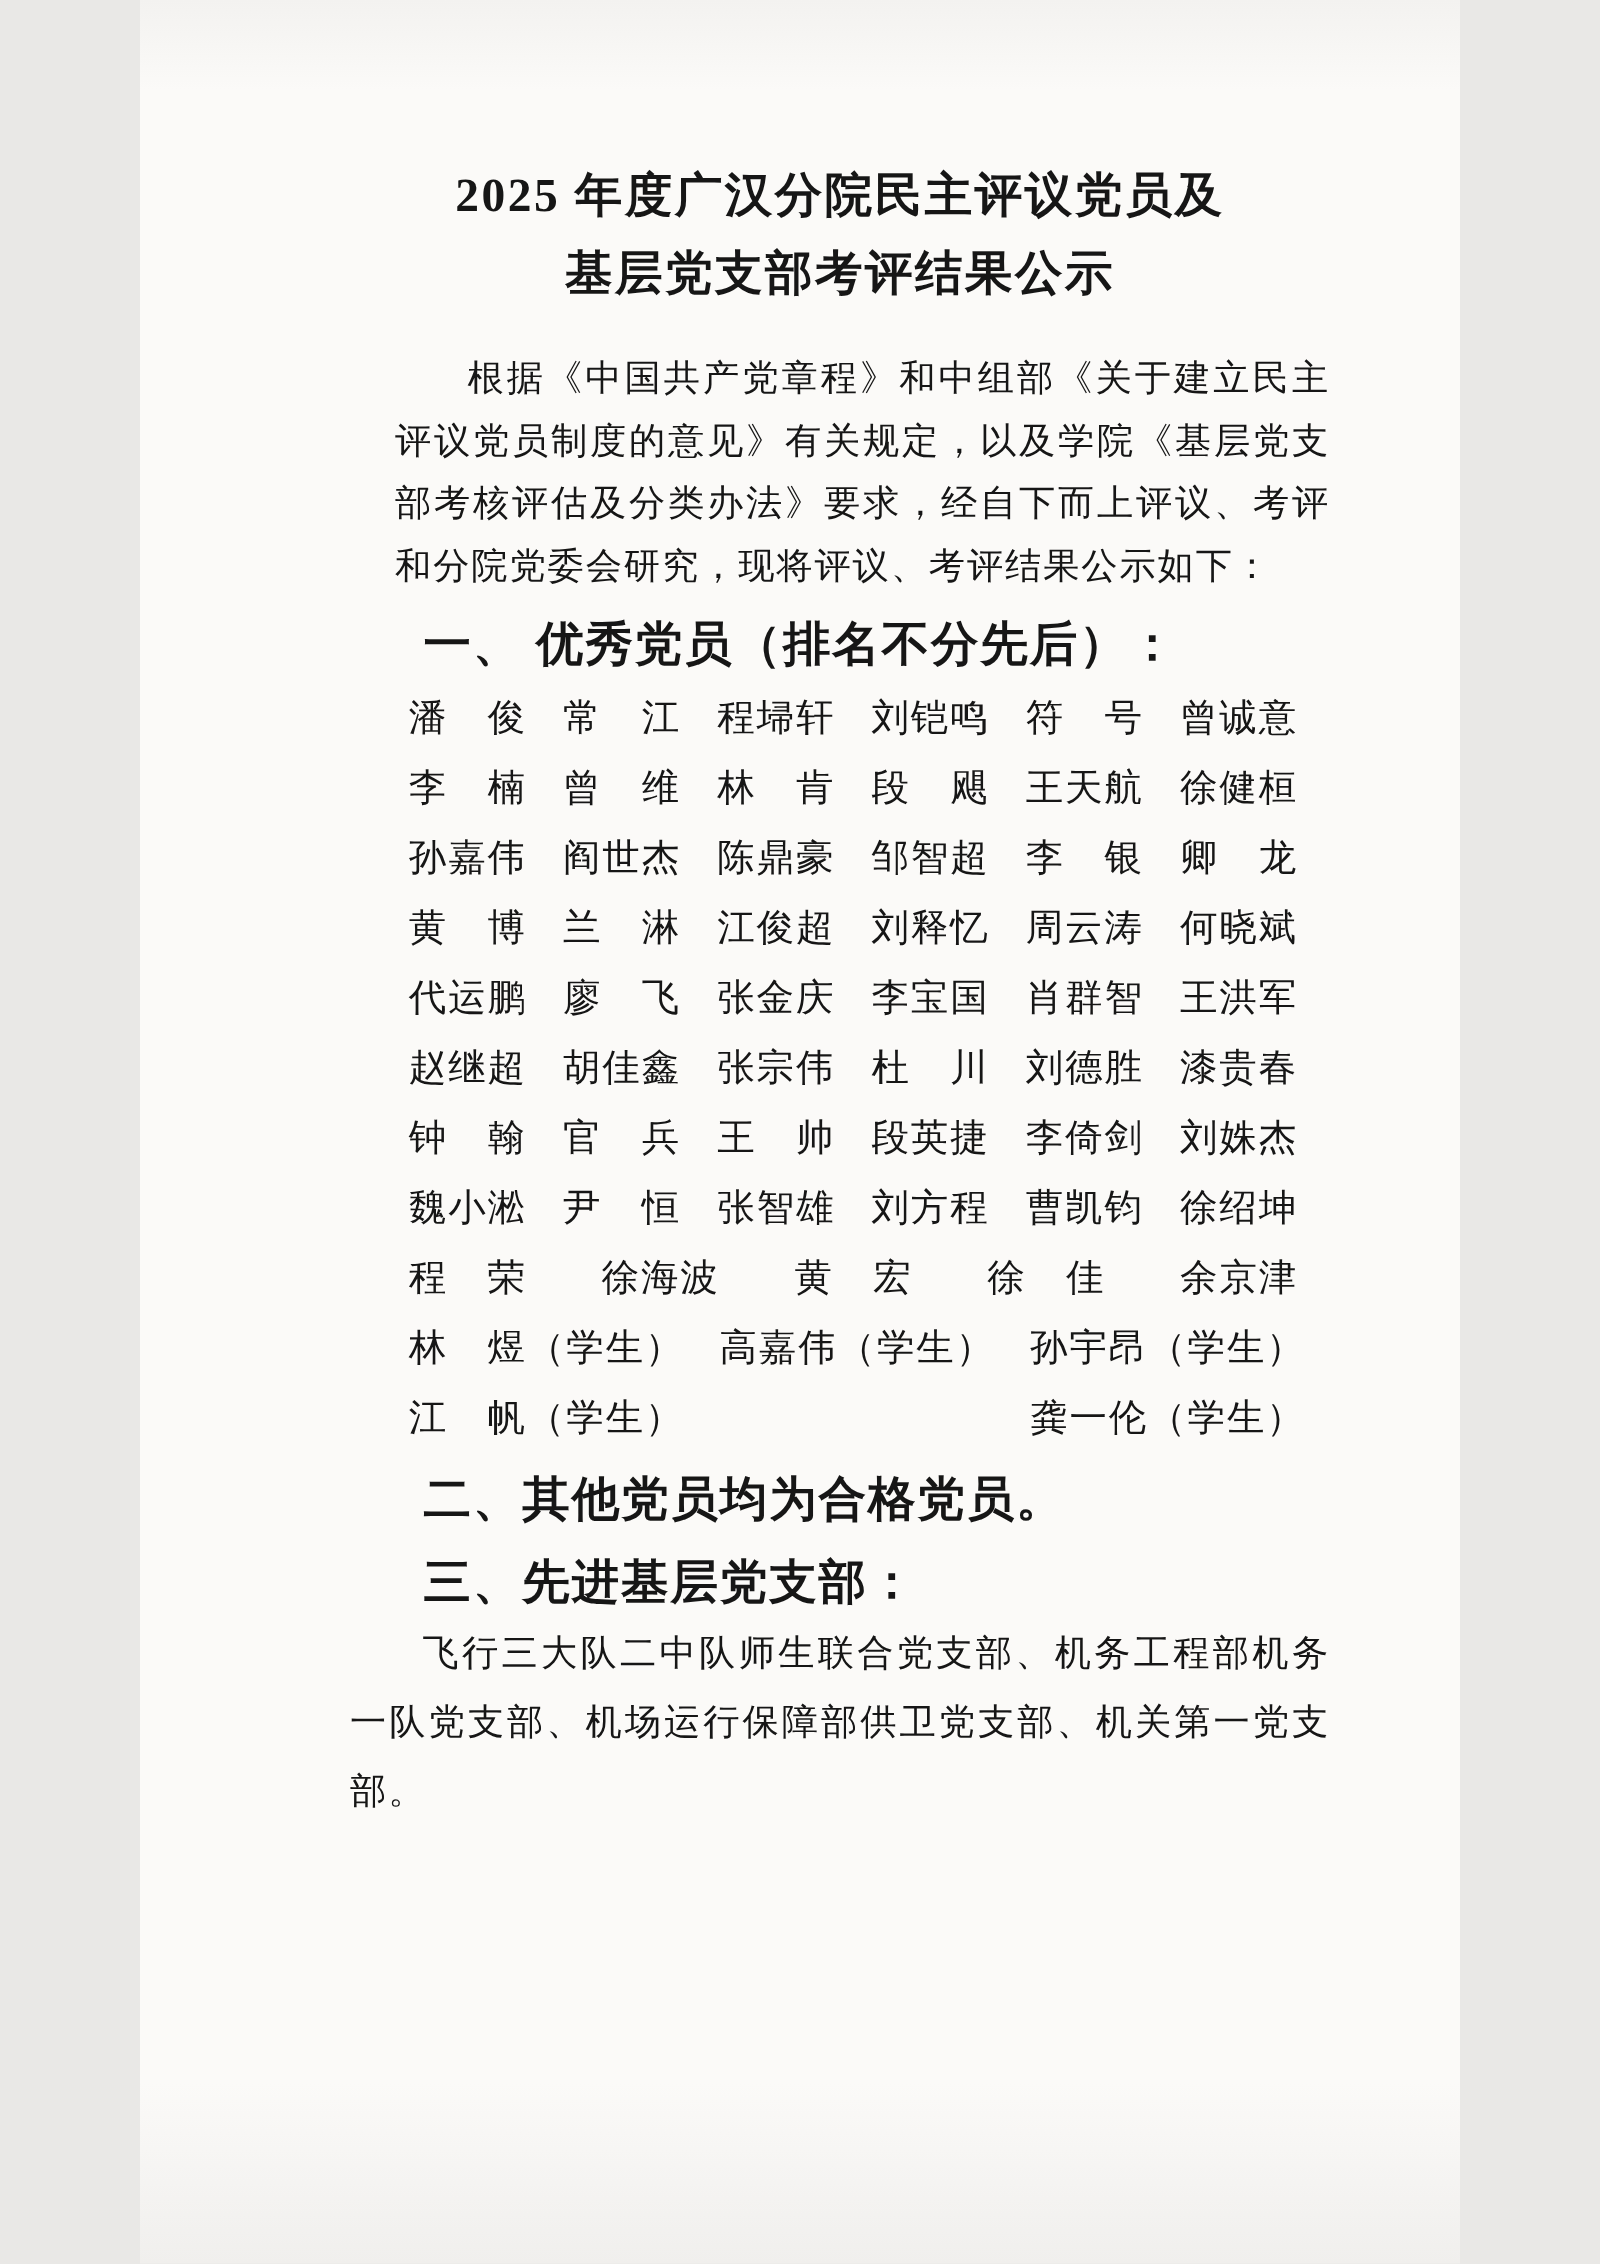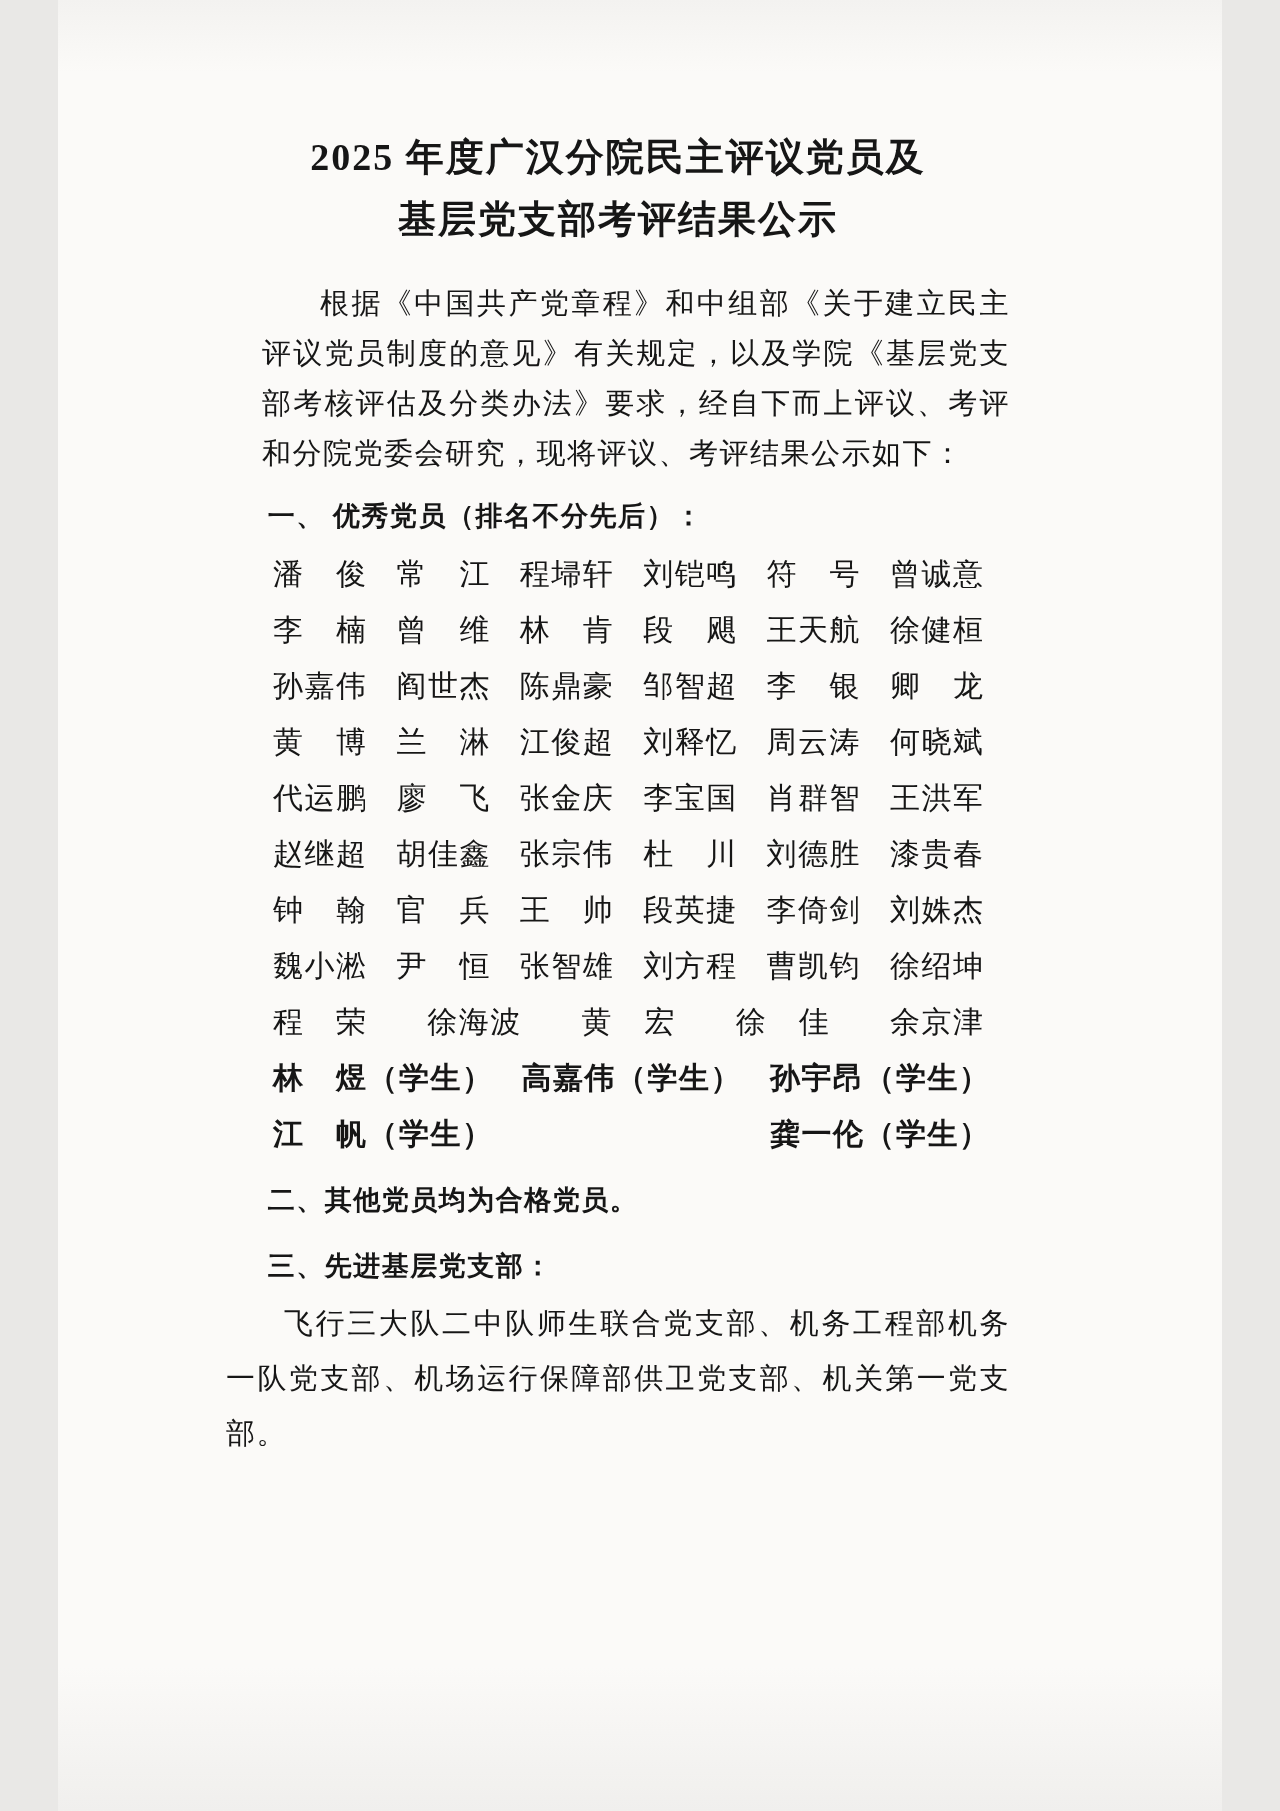--- a/index.html
+++ b/index.html
@@ -1,19 +1,19 @@
 <!DOCTYPE html>
 <html lang="zh"><head>
 <meta charset="utf-8">
 <style>
   * { margin: 0; padding: 0; box-sizing: border-box; }
   html, body { background: #e9e8e6; }
   .page {
     position: relative;
-    width: 1164px;
+    width: 1056px;
     height: 1811px;
     margin: 0 auto;
     background: linear-gradient(180deg, #f3f2f0 0%, #fbfaf8 4%, #fbfaf8 92%, #f0efed 100%);
     font-family: "Liberation Serif", "DejaVu Serif", serif;
     color: #161616;
     overflow: hidden;
   }
   .doc {
     position: absolute;
     left: 168px;
@@ -32,21 +32,21 @@
     font-size: 29px;
     line-height: 50px;
     letter-spacing: 1.5px;
     text-align: justify;
     text-justify: inter-character;
     text-indent: 2em;
     margin-left: 36px;
   }
   .sec-heading {
     margin-top: 10px;
-    font-size: 27px;
+    font-size: 38px;
     font-weight: 700;
     line-height: 56px;
     letter-spacing: 1.5px;
     text-indent: 1.55em;
   }
   .names-grid {
     margin-left: 47px;
     margin-top: 2px;
   }
   .name-row {
@@ -55,21 +55,21 @@
     align-items: center;
     justify-content: space-between;
   }
   .name-cell {
     width: 120px;
     flex: 0 0 auto;
     font-size: 30px;
     letter-spacing: 1.5px;
     white-space: nowrap;
   }
-  .name-cell.student { width: 240px; font-weight: bold; }
+  .name-cell.student { width: 240px; }
   .closing {
     font-size: 29px;
     line-height: 55px;
     letter-spacing: 1.5px;
     text-align: justify;
     text-justify: inter-character;
     text-indent: 2em;
     margin-top: 2px;
   }
 </style>

